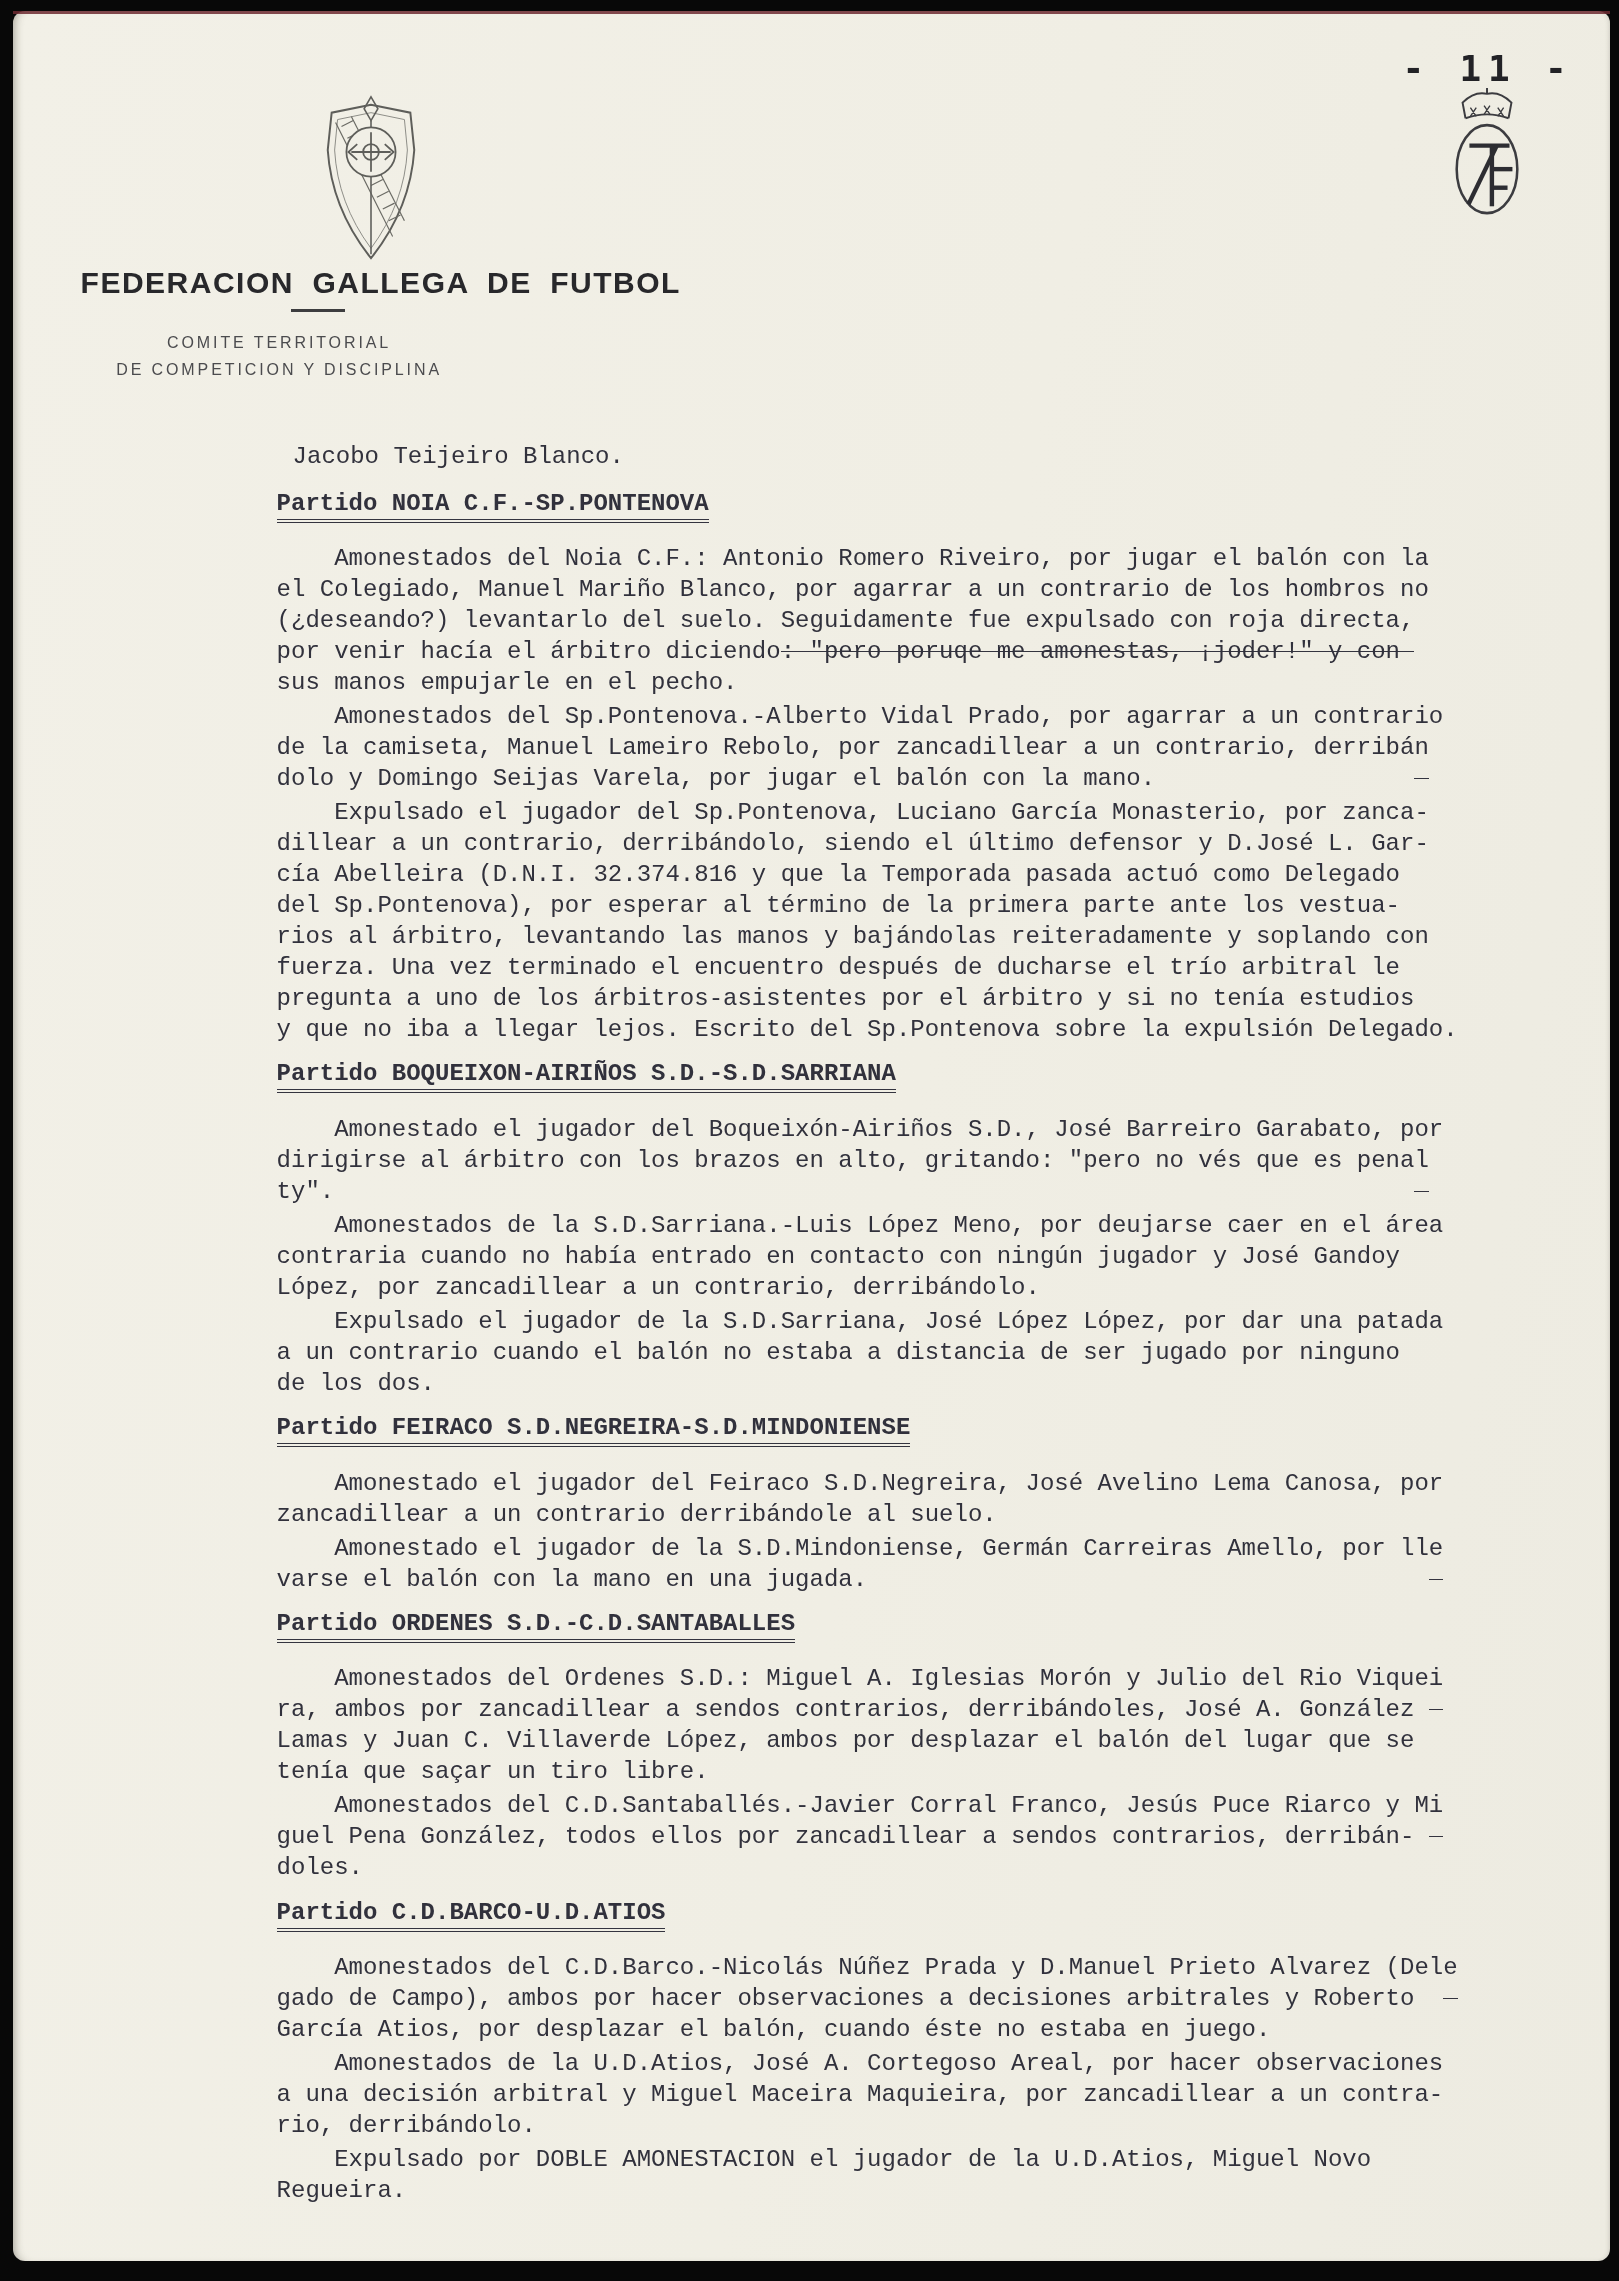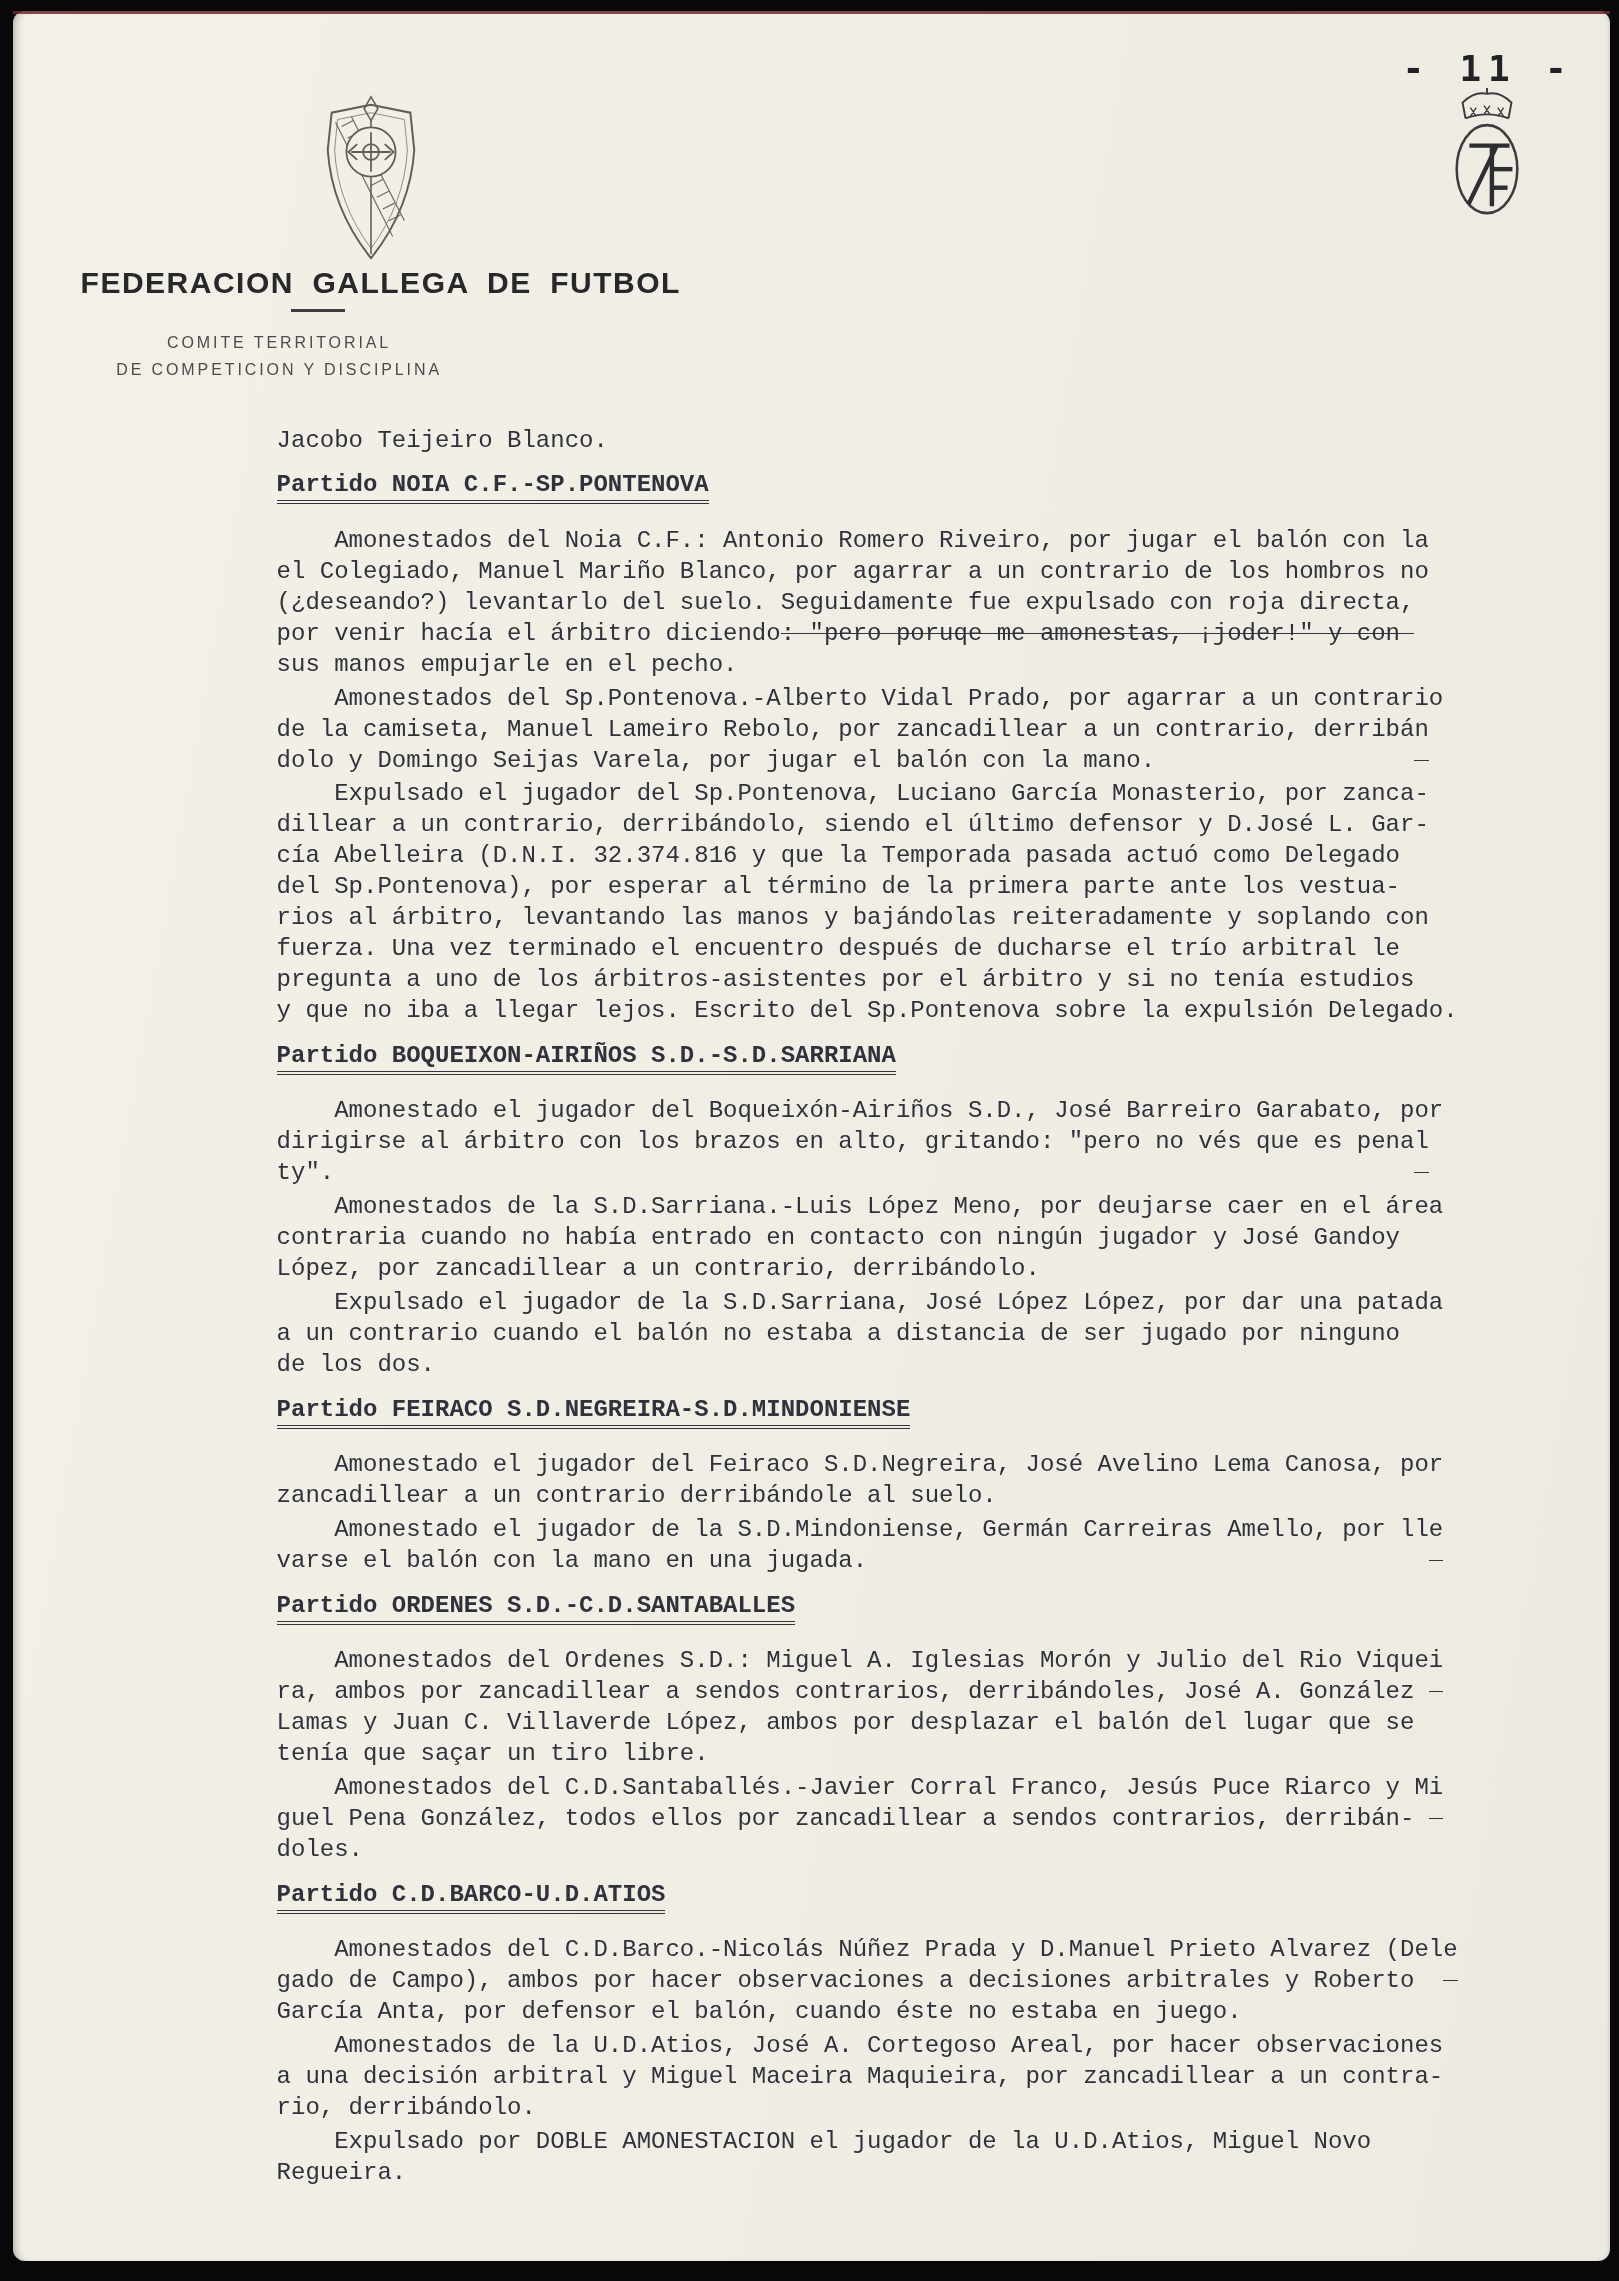--- a/index.html
+++ b/index.html
@@ -25,21 +25,21 @@
   .committee .cline{margin:0 0 9.7px 0;}
 
   .doc-body{position:absolute;left:264px;top:414px;width:1242px;
         font-family:"Liberation Mono","DejaVu Sans Mono",monospace;
         font-size:24px;line-height:31px;color:#31313c;}
   .ln{white-space:pre;}
   .para{margin:0 0 2.9px 0;}
   .phead{display:table;margin:13.6px 0 20.4px 0;font-size:24px;line-height:31px;font-weight:700;
         border-bottom:4.9px double #34343f;white-space:pre;}
   .u{border-bottom:1.9px solid #34343f;padding-bottom:17px;}
-  .intro-line{margin:0;}
+  .intro-line{margin:16px;}
   svg{display:block;}
 </style>
 </head>
 <body>
 
 <div class="scan">
   <div class="page">
 
     <div class="page-number">- 11 -</div>
 
@@ -158,21 +158,21 @@
       <div class="para">
         <div class="ln"><span>    Amonestados del C.D.Santaballés.-Javier Corral Franco, Jesús Puce Riarco y M</span><span class="u">i</span></div>
         <div class="ln">guel Pena González, todos ellos por zancadillear a sendos contrarios, derribán-</div>
         <div class="ln">doles.</div>
       </div>
 
       <h2 class="phead">Partido C.D.BARCO-U.D.ATIOS</h2>
       <div class="para">
         <div class="ln"><span>    Amonestados del C.D.Barco.-Nicolás Núñez Prada y D.Manuel Prieto Alvarez (Del</span><span class="u">e</span></div>
         <div class="ln">gado de Campo), ambos por hacer observaciones a decisiones arbitrales y Roberto</div>
-        <div class="ln">García Anta, por defensor el balón, cuando éste no estaba en juego.</div>
+        <div class="ln">García Atios, por desplazar el balón, cuando éste no estaba en juego.</div>
       </div>
       <div class="para">
         <div class="ln">    Amonestados de la U.D.Atios, José A. Cortegoso Areal, por hacer observaciones</div>
         <div class="ln">a una decisión arbitral y Miguel Maceira Maquieira, por zancadillear a un contra-</div>
         <div class="ln">rio, derribándolo.</div>
       </div>
       <div class="para">
         <div class="ln">    Expulsado por DOBLE AMONESTACION el jugador de la U.D.Atios, Miguel Novo</div>
         <div class="ln">Regueira.</div>
       </div>

